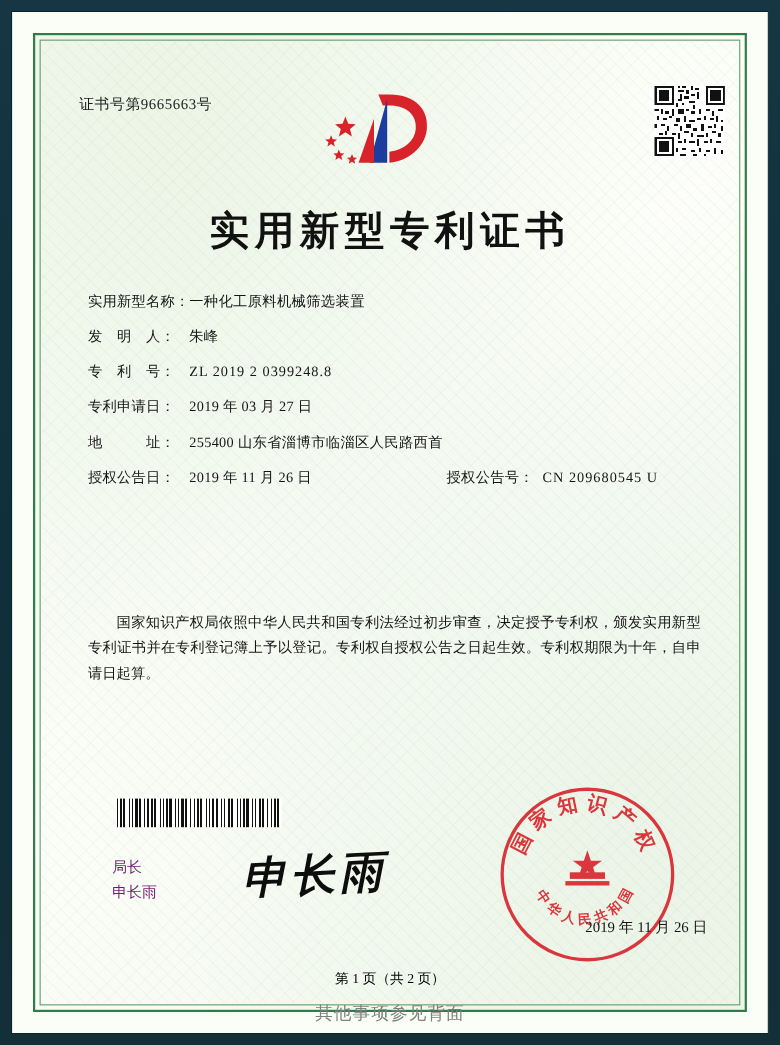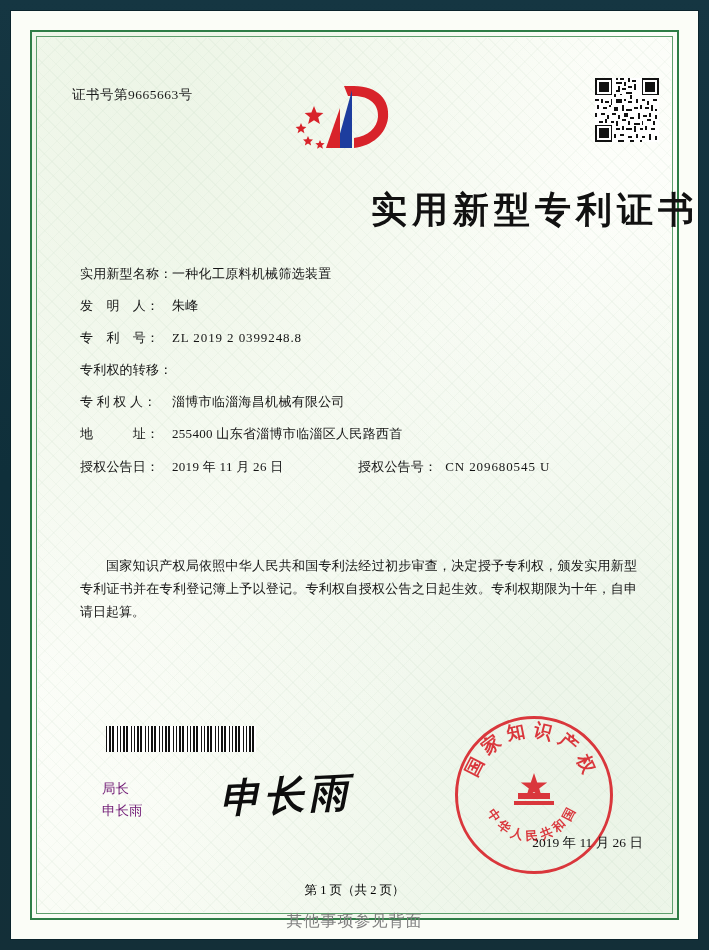--- a/index.html
+++ b/index.html
@@ -88,21 +88,21 @@
     right: 40px;
     top: 68px;
     width: 64px;
     height: 64px;
   }
 
   .title {
     position: absolute;
     top: 176px;
     left: 0; right: 0;
-    text-align: right;
+    text-align: center;
     font-size: 36px;
     font-weight: bold;
     letter-spacing: 5px;
     color: #111;
     font-family: "DejaVu Serif", "Liberation Serif", serif;
   }
 
   .fields {
     position: absolute;
     left: 70px;
@@ -130,21 +130,21 @@
   .f-value.mono-ish {
     font-family: "Liberation Serif", serif;
     letter-spacing: .9px;
   }
   .row-split {
     display: flex;
     align-items: baseline;
     gap: 28px;
   }
   .split-left { flex: 0 0 250px; display: flex; align-items: baseline; }
-  .split-right { flex: 1 1 auto; display: flex; align-items: center; }
+  .split-right { flex: 1 1 auto; display: flex; align-items: center; margin-left: 48px; }
   .split-right .f-label { width: auto; flex: 0 0 auto; margin-right: 8px; }
 
   .paragraphs {
     position: absolute;
     left: 70px;
     right: 62px;
     top: 545px;
     font-size: 13px;
     line-height: 1.75;
     color: #151515;
@@ -372,25 +372,22 @@
         </div>
         <div class="field-row">
           <div class="f-label">发　明　人：</div>
           <div class="f-value">朱峰</div>
         </div>
         <div class="field-row">
           <div class="f-label">专　利　号：</div>
           <div class="f-value mono-ish">ZL 2019 2 0399248.8</div>
         </div>
         <div class="field-row">
-          <div class="f-label">专利权的转移：</div>
-        </div>
-        <div class="field-row">
-          <div class="f-label">专 利 权 人：</div>
-          <div class="f-value">淄博市临淄海昌机械有限公司</div>
+          <div class="f-label">专利申请日：</div>
+          <div class="f-value">2019 年 03 月 27 日</div>
         </div>
         <div class="field-row">
           <div class="f-label">地　　　址：</div>
           <div class="f-value">255400  山东省淄博市临淄区人民路西首</div>
         </div>
 
         <div class="field-row row-split">
           <div class="split-left">
             <div class="f-label">授权公告日：</div>
             <div class="f-value">2019 年 11 月 26 日</div>

